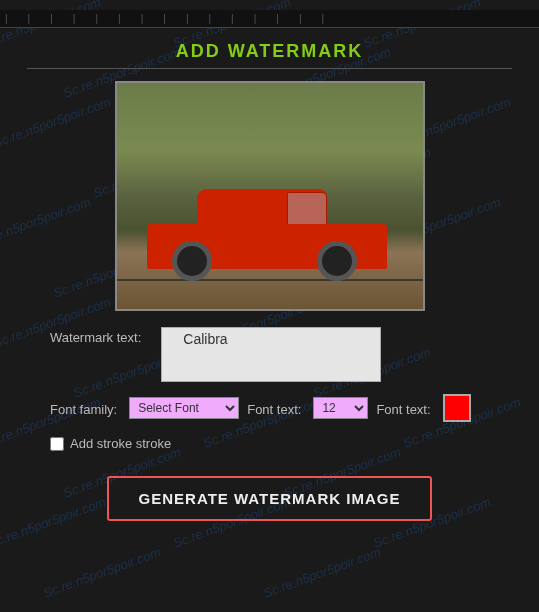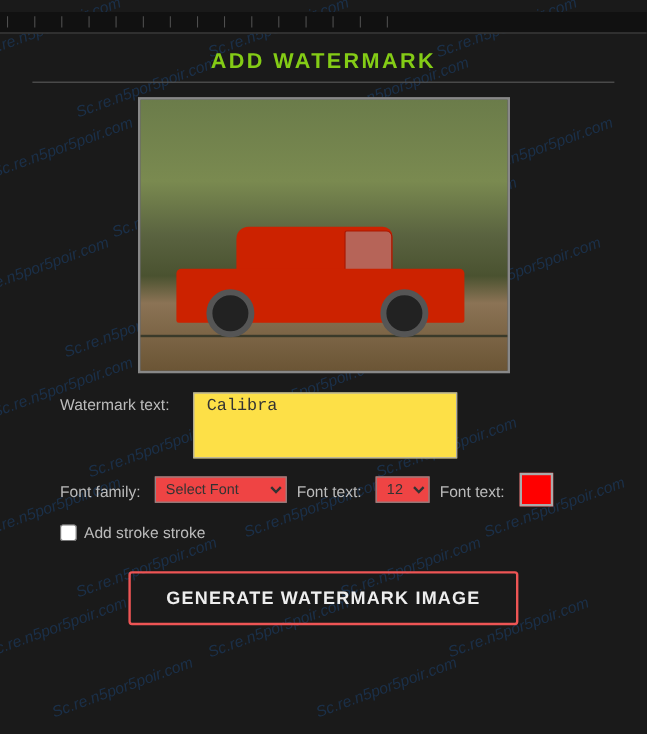--- a/index.html
+++ b/index.html
@@ -189,55 +189,55 @@
       color: #bbb;
       font-size: 13px;
       white-space: nowrap;
       margin-right: 20px;
       padding-top: 3px;
     }
 
     .watermark-textarea {
       width: 220px;
       height: 55px;
-      background: #fde047;
+      background: #e5e5e5;
       border: 1px solid #aaa;
       color: #333;
       font-size: 14px;
-      padding: 3px 10px;
-      font-family: Liberation Mono, monospace;
+      padding: 3px 21px;
+      font-family: Liberation Sans, sans-serif;
       resize: none;
     }
 
     .font-row {
       display: flex;
       align-items: center;
       gap: 8px;
       margin-bottom: 14px;
     }
 
     .font-row .form-label {
       margin-right: 4px;
     }
 
     select {
-      background: #ef4444;
+      background: #f0abfc;
       border: 1px solid #888;
       color: #333;
       font-size: 12px;
       padding: 2px 4px;
       cursor: pointer;
     }
 
     .font-family-select {
       width: 110px;
     }
 
     .font-size-select {
-      width: 45px;
+      width: 55px;
     }
 
     .color-swatch {
       width: 28px;
       height: 28px;
       background: red;
       border: 2px solid #aaa;
       cursor: pointer;
       display: inline-block;
     }

